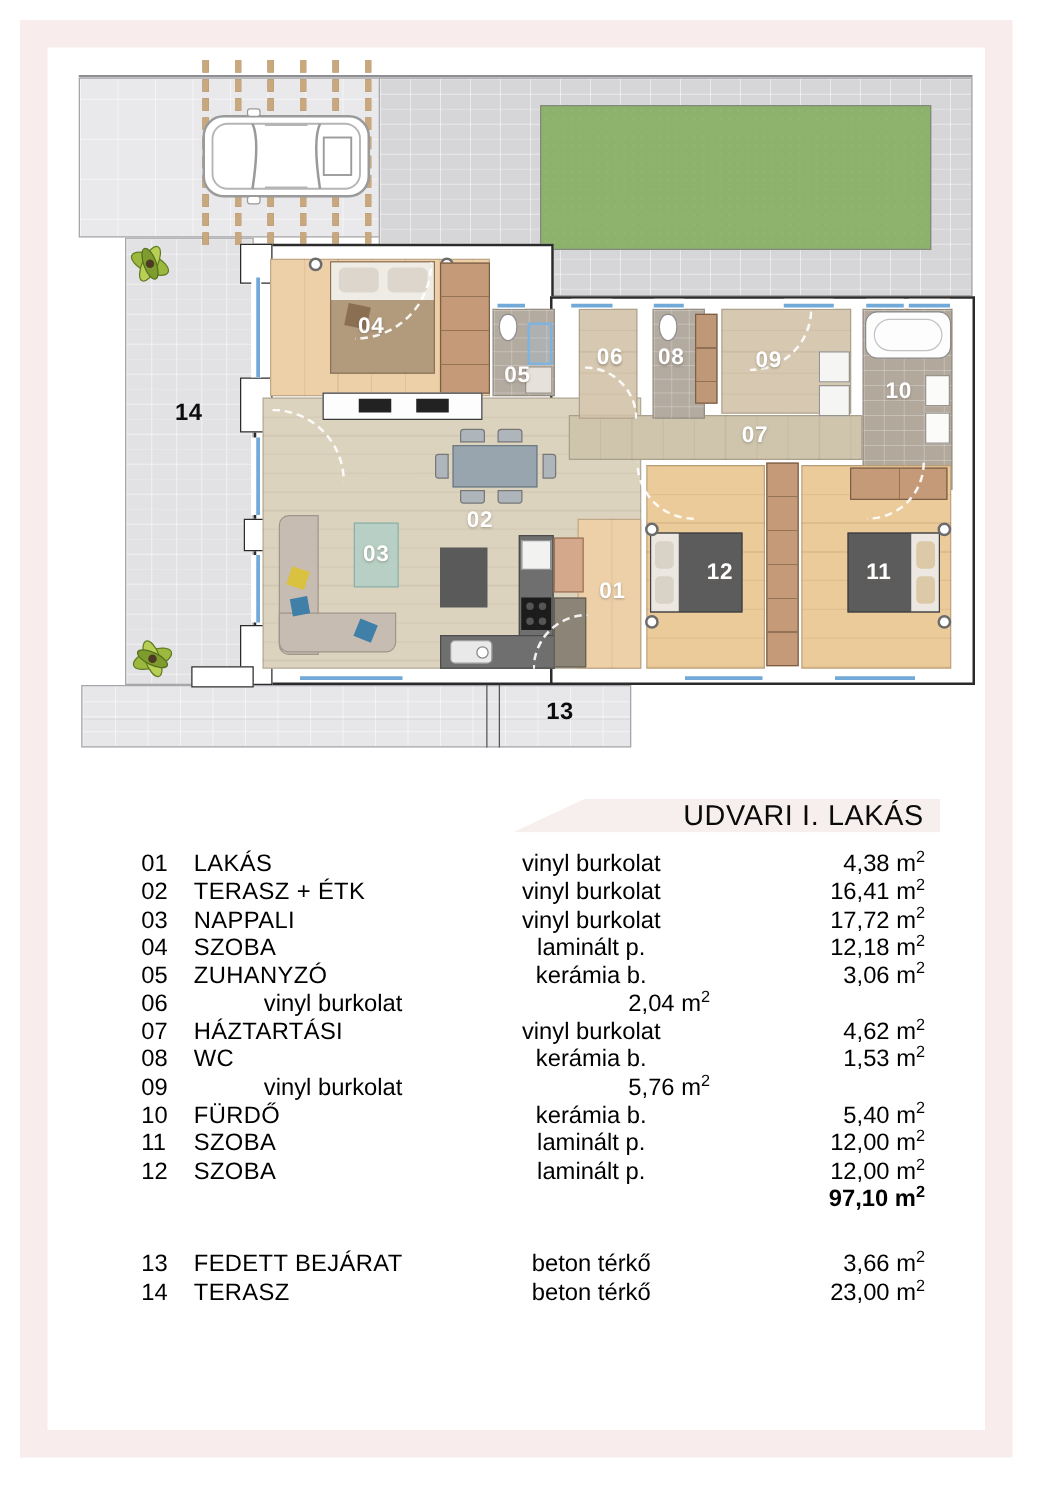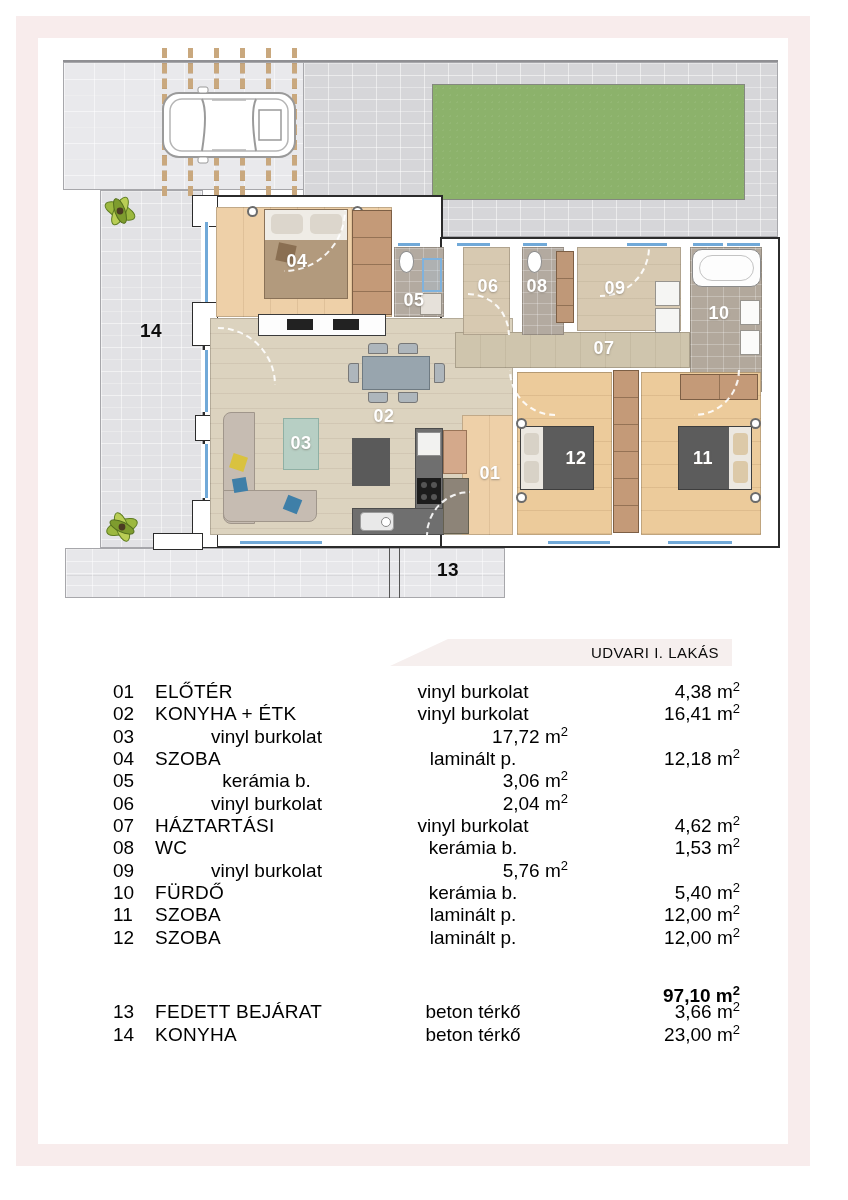--- a/index.html
+++ b/index.html
@@ -46,32 +46,32 @@
   .win-h:before{content:"";position:absolute;left:0;right:0;top:45%;height:3.5px;background:#71a9d8;}
   .win-v:before{content:"";position:absolute;top:0;bottom:0;left:45%;width:3.5px;background:#71a9d8;}
   .win-h,.win-v{position:absolute;}
   .arc{position:absolute;border:2px dashed rgba(255,255,255,.9);border-radius:50%;box-sizing:border-box;}
   .sconce{position:absolute;width:11px;height:11px;border-radius:50%;background:#fff;border:2px solid #6b6b6b;box-sizing:border-box;}
   .rlabel{position:absolute;transform:translate(-50%,-50%);color:#fff;font-weight:bold;font-size:18px;
     text-shadow:0 1px 2px rgba(110,100,90,.55);letter-spacing:.5px;}
   .rlabel.dark{color:#0d0d0d;text-shadow:none;font-size:19px;}
   .dash{position:absolute;width:0;border-left:5px dashed #c9a87e;filter:drop-shadow(0 0 .4px #8a6b4a);}
   
-  .banner{position:absolute;left:390px;top:639px;width:342px;height:27px;background:#f6efee;
+  .banner{position:absolute;left:410px;top:639px;width:342px;height:27px;background:#f6efee;
     clip-path:polygon(58px 0, 100% 0, 100% 100%, 0 100%);
     display:flex;align-items:center;justify-content:flex-end;padding-right:13px;box-sizing:border-box;
-    font-size:15px;letter-spacing:.5px;color:#0a0a0a;}
+    font-size:23px;letter-spacing:.5px;color:#0a0a0a;}
   
   .table{position:absolute;left:113px;top:681px;width:627px;}
   .trow{display:grid;grid-template-columns:42px 223px 190px 1fr;height:22.33px;align-items:center;font-size:19px;}
   .c-num{text-align:left;}
   .c-name{text-align:left;letter-spacing:.3px;}
   .c-mat{text-align:center;}
   .c-area{text-align:right;}
-  .trow.total .c-area{font-weight:bold;margin-top:36px;}
+  .trow.total .c-area{font-weight:bold;}
   sup{font-size:13px;line-height:0;}
   .gap{height:30px;}
 </style>
 </head>
 <body>
 
 <div class="pink-frame"></div>
 
 <div class="abs" style="left:0;top:0;width:848px;height:620px;">
 
@@ -260,43 +260,45 @@
 </div>
 
 <div class="banner">
   <span>UDVARI I. LAKÁS</span>
 </div>
 
 <div class="table">
   <div id="rows-interior">
       <div class="trow">
         <span class="c-num">01</span>
-        <span class="c-name">ELŐTÉR</span>
+        <span class="c-name">LAKÁS</span>
         <span class="c-mat">vinyl burkolat</span>
         <span class="c-area">4,38 m<sup>2</sup></span>
       </div>
       <div class="trow">
         <span class="c-num">02</span>
-        <span class="c-name">KONYHA + ÉTK</span>
+        <span class="c-name">TERASZ + ÉTK</span>
         <span class="c-mat">vinyl burkolat</span>
         <span class="c-area">16,41 m<sup>2</sup></span>
       </div>
       <div class="trow">
         <span class="c-num">03</span>
+        <span class="c-name">NAPPALI</span>
         <span class="c-mat">vinyl burkolat</span>
         <span class="c-area">17,72 m<sup>2</sup></span>
       </div>
       <div class="trow">
         <span class="c-num">04</span>
         <span class="c-name">SZOBA</span>
         <span class="c-mat">laminált p.</span>
         <span class="c-area">12,18 m<sup>2</sup></span>
       </div>
       <div class="trow">
         <span class="c-num">05</span>
+        <span class="c-name">ZUHANYZÓ</span>
         <span class="c-mat">kerámia b.</span>
         <span class="c-area">3,06 m<sup>2</sup></span>
       </div>
       <div class="trow">
         <span class="c-num">06</span>
         <span class="c-mat">vinyl burkolat</span>
         <span class="c-area">2,04 m<sup>2</sup></span>
       </div>
       <div class="trow">
         <span class="c-num">07</span>
@@ -343,18 +345,18 @@
   <div class="gap"></div>
   <div id="rows-outdoor">
       <div class="trow">
         <span class="c-num">13</span>
         <span class="c-name">FEDETT BEJÁRAT</span>
         <span class="c-mat">beton térkő</span>
         <span class="c-area">3,66 m<sup>2</sup></span>
       </div>
       <div class="trow">
         <span class="c-num">14</span>
-        <span class="c-name">KONYHA</span>
+        <span class="c-name">TERASZ</span>
         <span class="c-mat">beton térkő</span>
         <span class="c-area">23,00 m<sup>2</sup></span>
       </div>
     </div>
 </div>
 
 </body></html>

